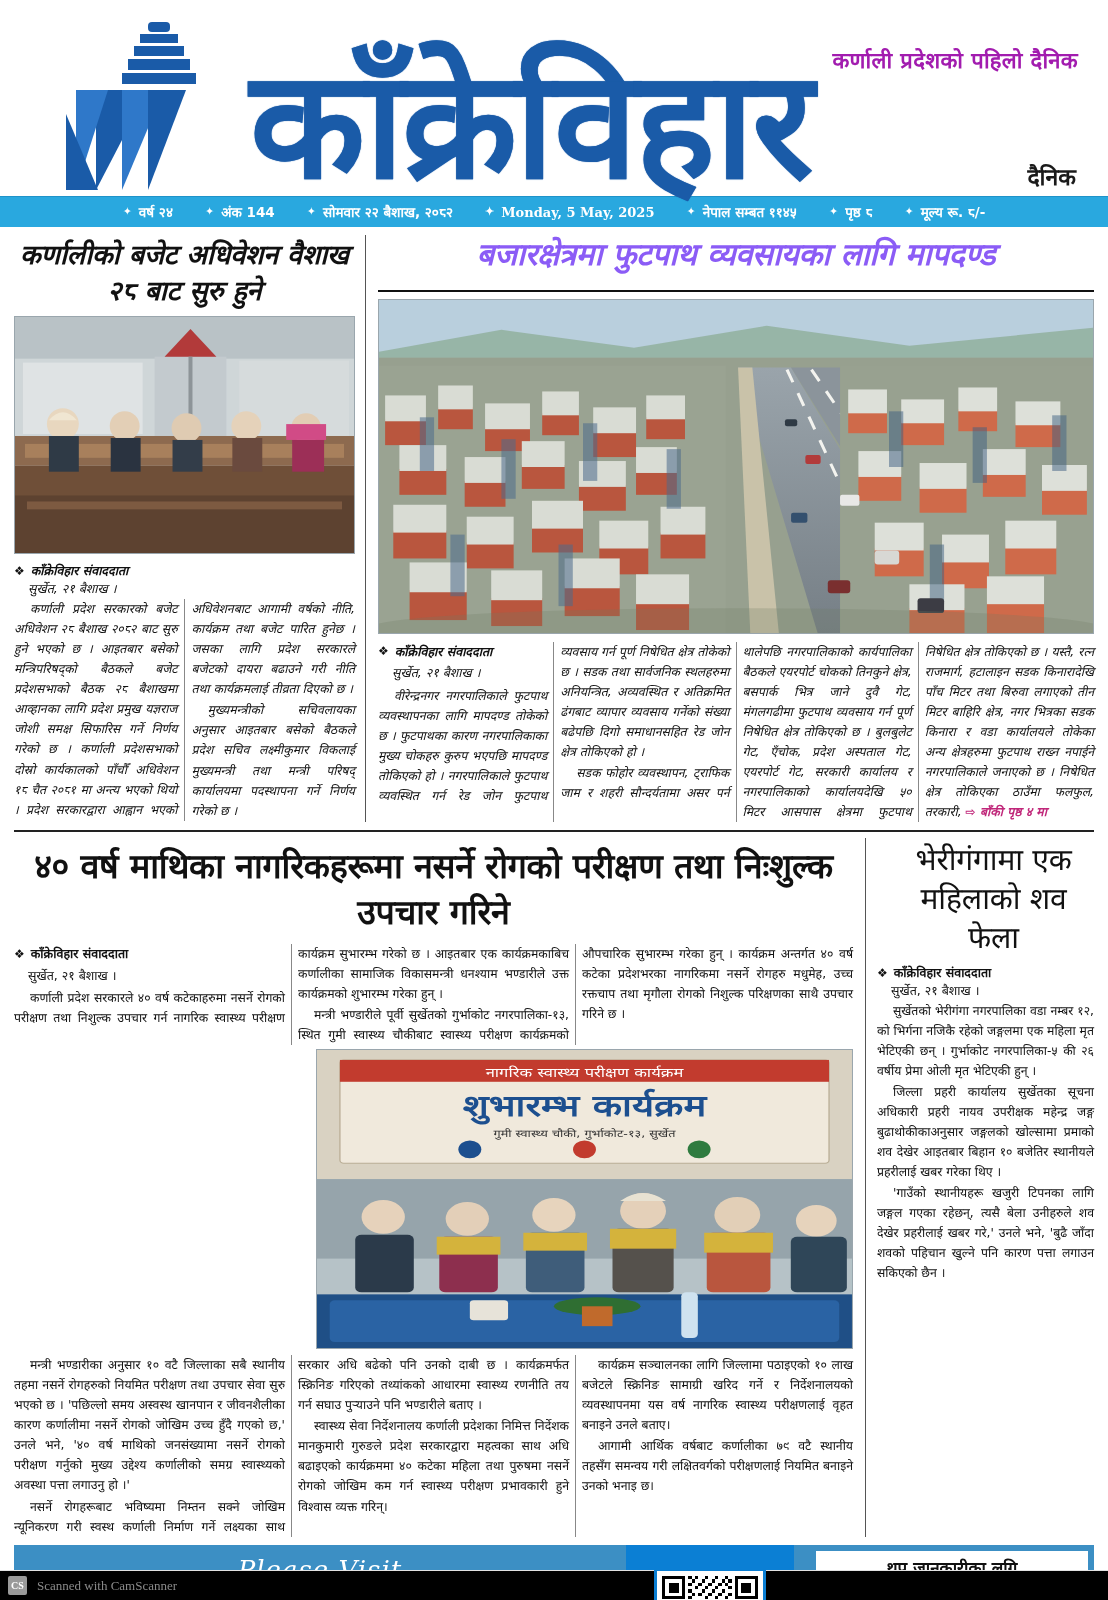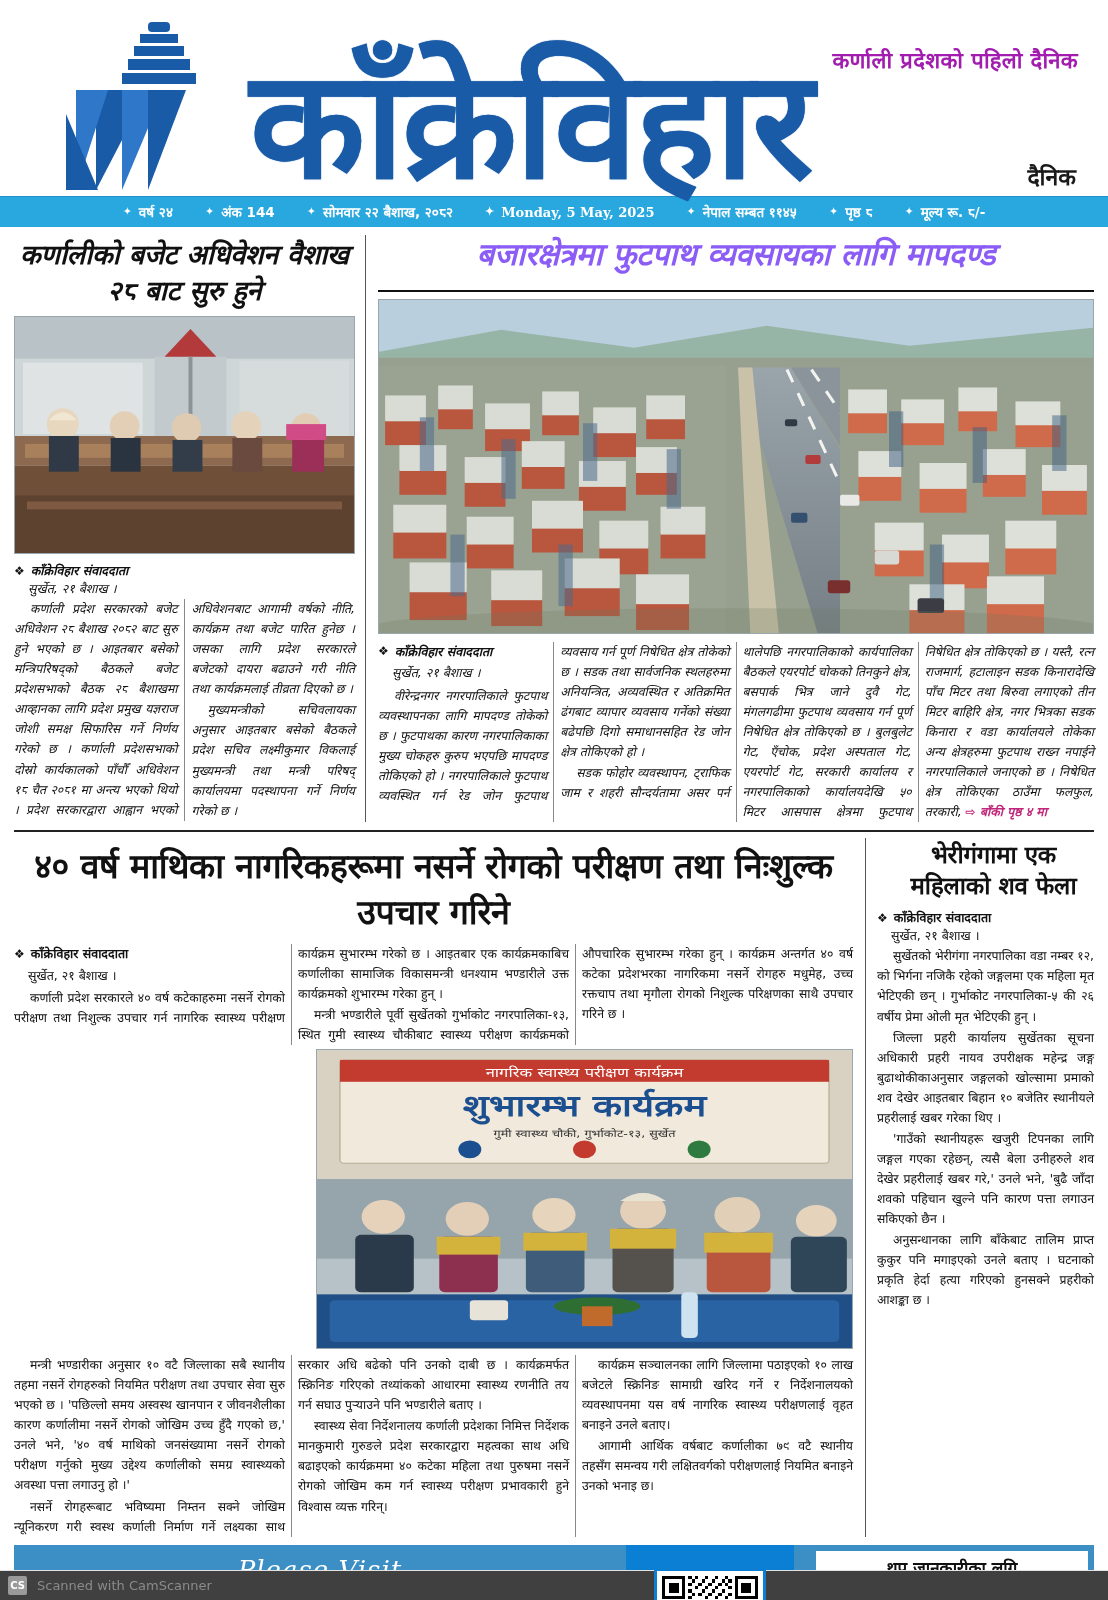--- a/index.html
+++ b/index.html
@@ -100,22 +100,22 @@
     border-bottom:2px solid #111;
     padding-bottom:16px;
   }
   .hl-center{
     font-size:34px;line-height:1.34;
     font-weight:700;color:#111;text-align:center;
     letter-spacing:-0.3px;
     margin:6px 0 9px 0;
   }
   .hl-side{
-    font-size:24px;line-height:1.3;
-    font-weight:700;color:#111;text-align:center;
+    font-size:30px;line-height:1.3;
+    font-weight:400;color:#111;text-align:center;
     letter-spacing:-0.2px;margin:2px 0 7px 16px;
   }
 
   .photo{
     position:relative;overflow:hidden;
     background:#5eead4;
     border:1px solid #9aa6ad;
     box-sizing:border-box;
   }
   .photo-lead{height:238px;margin:0 0 8px 0;}
@@ -181,22 +181,22 @@
   .ad-contact{
     width:300px;flex:0 0 300px;background:#3c8fc4;color:#fff;
     padding:6px 10px 6px 14px;box-sizing:border-box;position:relative;
   }
   .ac-top{background:#fff;color:#111;text-align:center;font-size:17px;font-weight:700;
     padding:5px 0 4px 0;border-bottom:2px solid #c43b3b;margin:0 -4px 8px 8px;}
 
   
   .scanbar{
     position:absolute;left:0;bottom:0;width:1108px;height:30px;
-    background:#404040;display:flex;align-items:center;gap:10px;padding-left:8px;
-    box-sizing:border-box;border-top:1px solid #e2e2e2;
+    background:#000000;display:flex;align-items:center;gap:10px;padding-left:8px;
+    box-sizing:border-box;border-top:1px solid #e2e2e2;font-family:Liberation Serif, serif;
   }
   .cs-ic{width:19px;height:19px;background:#9a9a9a;color:#fff;font-size:10px;font-weight:700;
     display:flex;align-items:center;justify-content:center;border-radius:2px;}
   .cs-tx{font-size:13px;color:#8a8a8a;}
 </style>
 </head>
 <body>
 
 <div class="page">
 
@@ -527,21 +527,20 @@
         <div class="hl-side">भेरीगंगामा एक महिलाको शव फेला</div>
         <div class="byline">
           <span class="clover">❖</span>
           <span>काँक्रेविहार संवाददाता</span>
         </div>
         <div class="dateline">सुर्खेत, २१ बैशाख ।</div>
         <div class="bodytext">
           <p>सुर्खेतको भेरीगंगा नगरपालिका वडा नम्बर १२, को भिर्गना नजिकै रहेको जङ्गलमा एक महिला मृत भेटिएकी छन् । गुर्भाकोट नगरपालिका-५ की २६ वर्षीय प्रेमा ओली मृत भेटिएकी हुन् ।</p>
           <p>जिल्ला प्रहरी कार्यालय सुर्खेतका सूचना अधिकारी प्रहरी नायव उपरीक्षक महेन्द्र जङ्ग बुढाथोकीकाअनुसार जङ्गलको खोल्सामा प्रमाकाे शव देखेर आइतबार बिहान १० बजेतिर स्थानीयले प्रहरीलाई खबर गरेका थिए ।</p>
           <p>'गाउँको स्थानीयहरू खजुरी टिपनका लागि जङ्गल गएका रहेछन्, त्यसै बेला उनीहरुले शव देखेर प्रहरीलाई खबर गरे,' उनले भने, 'बुढै जाँदा शवको पहिचान खुल्ने पनि कारण पत्ता लगाउन सकिएको छैन ।</p>
-          <p>अनुसन्धानका लागि बाँकेबाट तालिम प्राप्त कुकुर पनि मगाइएको उनले बताए । घटनाको प्रकृति हेर्दा हत्या गरिएको हुनसक्ने प्रहरीको आशङ्का छ ।</p>
         </div>
       </div>
     </div>
   </div>
 
   <div class="adstrip">
 
     <div class="ad-blue">
       <div class="ad-please">Please Visit</div>
 

